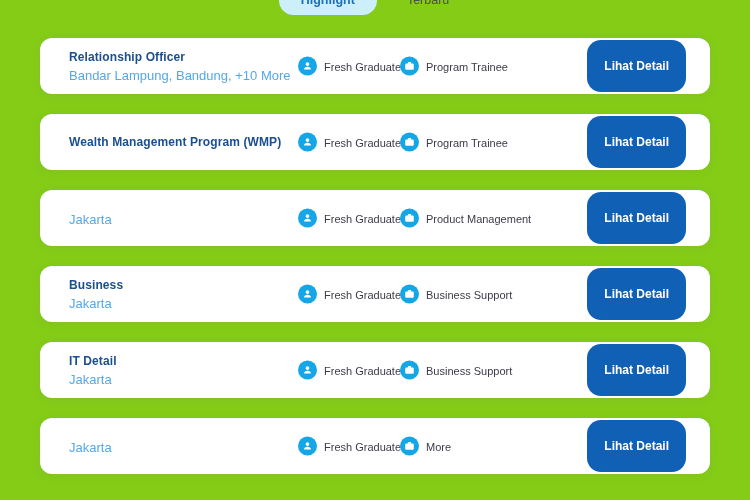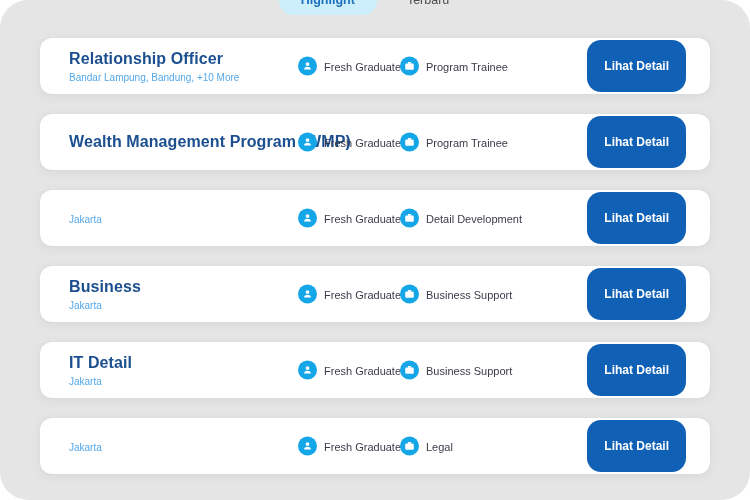--- a/index.html
+++ b/index.html
@@ -2,21 +2,21 @@
 <html><head>
 <meta charset="utf-8">
 <style>
   * { box-sizing: border-box; margin: 0; padding: 0; }
   html, body {
     width: 750px; height: 500px;
     background: #ffffff;
     font-family: "Liberation Sans", sans-serif;
     overflow: hidden;
   }
-  .page { position: relative; width: 750px; height: 500px; background: #e5e5e5; border-radius: 28px; }
+  .page { position: relative; width: 750px; height: 500px; background: #84cc16; }
 
   
   .tabs {
     position: absolute;
     top: -14px; left: 0; right: 0;
     display: flex;
     justify-content: center;
     align-items: center;
     gap: 8px;
   }
@@ -58,30 +58,30 @@
     align-items: center;
   }
 
   .job-info {
     position: absolute;
     left: 29px;
     top: 50%;
     transform: translateY(-50%);
   }
   .job-title {
-    font-size: 16px;
+    font-size: 12px;
     font-weight: bold;
     color: #1b4f8f;
     letter-spacing: 0.1px;
     line-height: 1.25;
     white-space: nowrap;
   }
   .job-location {
     margin-top: 3px;
-    font-size: 10px;
+    font-size: 13px;
     color: #54a8e8;
     white-space: nowrap;
   }
 
   .job-tags {
     position: absolute;
     left: 258px;
     top: 50%;
     transform: translateY(-50%);
     display: flex;
@@ -210,21 +210,21 @@
             </span>
             <span class="tag-label">Fresh Graduate</span>
           </div>
           <div class="tag">
             <span class="tag-icon">
               <svg width="11" height="11" viewBox="0 0 16 16">
                 <rect x="5.6" y="2.2" width="4.8" height="2.6" rx="0.8" fill="#fff"></rect>
                 <rect x="1.8" y="4.4" width="12.4" height="9.2" rx="1.6" fill="#fff"></rect>
               </svg>
             </span>
-            <span class="tag-label">Detail Development</span>
+            <span class="tag-label">Product Management</span>
           </div>
         </div>
         <button class="detail-btn">Lihat Detail</button>
       </div>
       <div class="job-card">
         <div class="job-info">
           <div class="job-title">Business</div>
           <div class="job-location">Jakarta</div>
         </div>
         <div class="job-tags">
@@ -290,20 +290,20 @@
             </span>
             <span class="tag-label">Fresh Graduate</span>
           </div>
           <div class="tag">
             <span class="tag-icon">
               <svg width="11" height="11" viewBox="0 0 16 16">
                 <rect x="5.6" y="2.2" width="4.8" height="2.6" rx="0.8" fill="#fff"></rect>
                 <rect x="1.8" y="4.4" width="12.4" height="9.2" rx="1.6" fill="#fff"></rect>
               </svg>
             </span>
-            <span class="tag-label">Legal</span>
+            <span class="tag-label">More</span>
           </div>
         </div>
         <button class="detail-btn">Lihat Detail</button>
       </div>
     </div>
 
 </div>
 
 </body></html>

